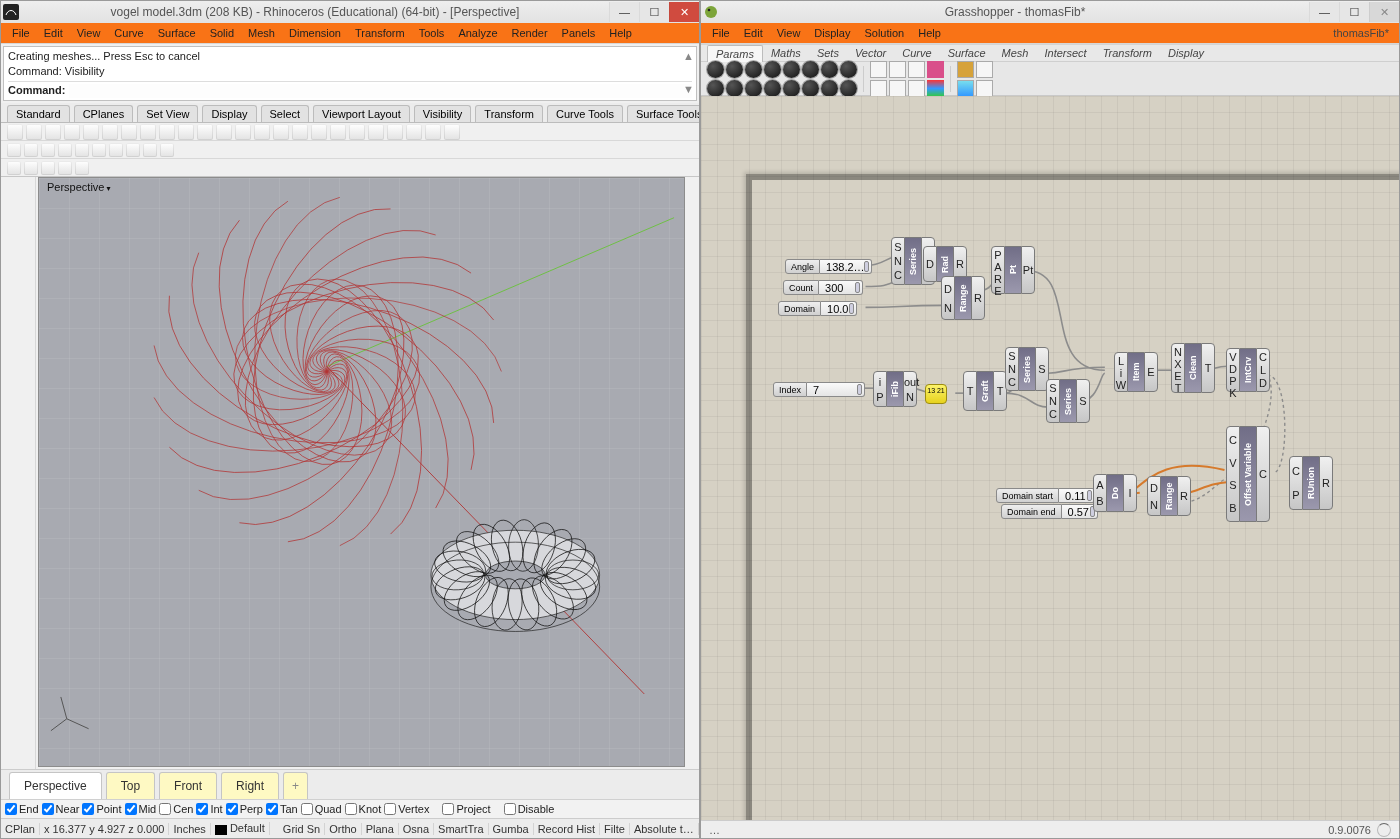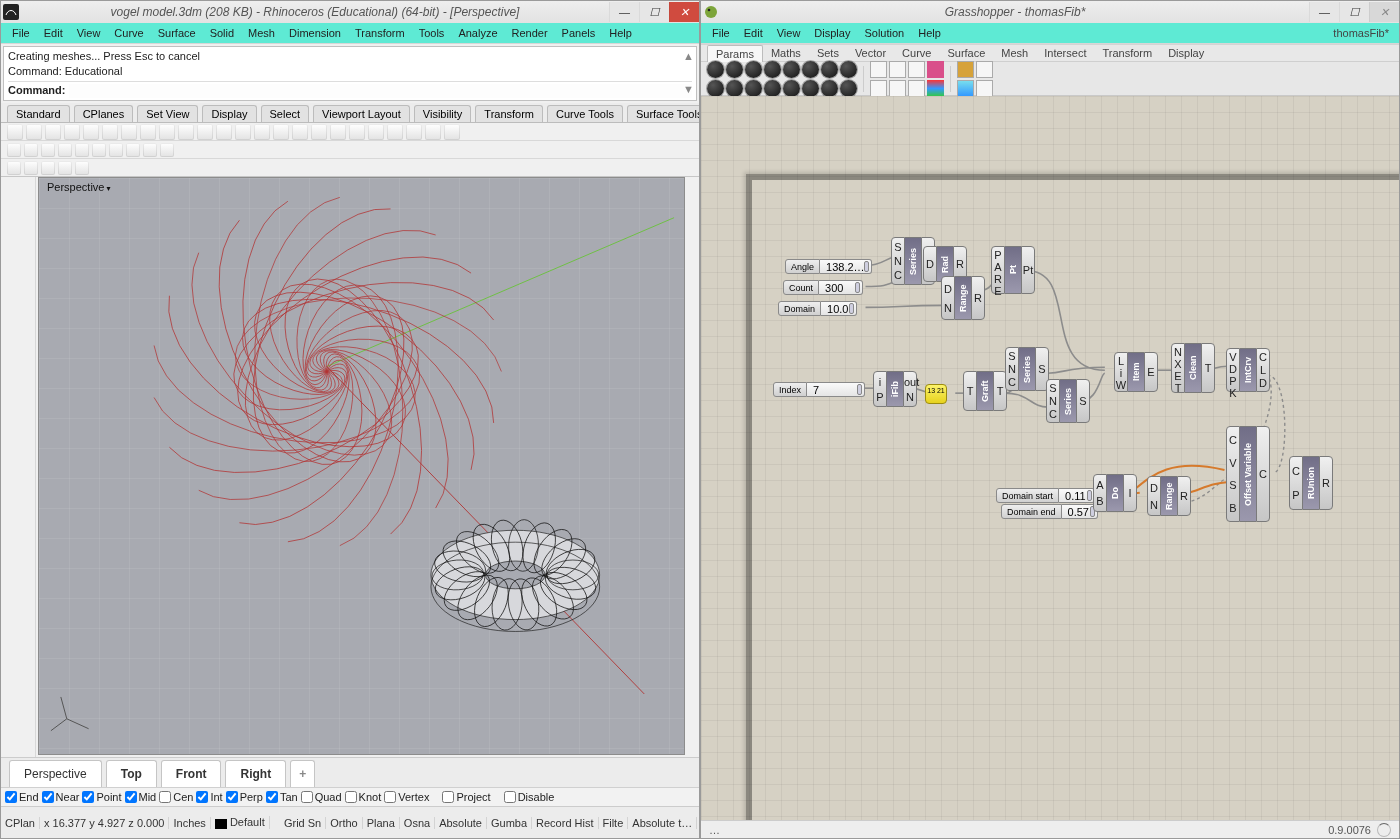--- a/index.html
+++ b/index.html
@@ -4,31 +4,31 @@
 <style>
   * { margin: 0; padding: 0; box-sizing: border-box; font-family: "Segoe UI", Tahoma, sans-serif; font-size: 11px; -webkit-user-select: none; }
   body { width: 1400px; height: 839px; background: #d6d1c4; overflow: hidden; display: flex; }
   
   .win { display: flex; flex-direction: column; background: #f0f0f0; border: 1px solid #9a9a9a; }
   .rhino { width: 700px; height: 100%; }
   .gh    { width: 840px; height: 100%; }
 
   
   .titlebar { height: 22px; display: flex; align-items: center; color:#444; }
-  .titlebar.gray { background: linear-gradient(#eee,#e2e2e2); font-style: italic; }
+  .titlebar.gray { background: linear-gradient(#eee,#e2e2e2); }
   .titlebar .icon { width:20px; height:20px; display:flex; align-items:center; justify-content:center; }
   .titlebar .title { flex:1; text-align:center; font-size:12px; color:#555; }
   .winbtns { display:flex; }
   .winbtn { width:30px; height:20px; display:flex; align-items:center; justify-content:center; font-size:11px; color:#333; background:#e6e6e6; border-left:1px solid rgba(0,0,0,0.05);}
   .winbtn.close { background:#c85050; color:#fff; }
   .winbtn.close.red { background:#d04b3f; }
   .winbtn.disabled { background:#d8d8d8; color:#888; }
 
   
-  .menubar { height:21px; display:flex; align-items:center; padding:0 4px; gap:0; background:#5eead4; border-bottom:1px solid #d7d7d7;}
+  .menubar { height:21px; display:flex; align-items:center; padding:0 4px; gap:0; background:#f97316; border-bottom:1px solid #d7d7d7;}
   .menubar .mitem { padding:3px 7px; color:#222; }
 
   .cmd-area { background:#fff; border:1px solid #c0c0c0; margin:2px; font-size:11px; padding:2px 4px; line-height:15px; color:#222; position:relative;}
   .cmd-area .scrollicons{ position:absolute; right:2px; top:2px; display:flex; flex-direction:column; gap:18px; font-size:8px; color:#888;}
   .cmd-prompt { display:flex; align-items:center; border-top:1px solid #ddd; margin-top:2px; padding-top:1px;}
   .cmd-prompt input { flex:1; border:none; outline:none; font-size:11px; height:14px; background:#fdfdfd;}
 
   
   .tabstrip { height:20px; display:flex; align-items:flex-end; padding:0 6px; gap:4px; background:#ececec; border-bottom:1px solid #bcbcbc; font-size:11px; overflow:hidden;}
   .tabstrip .tsb { padding:2px 8px; border:1px solid #bcbcbc; border-bottom:none; border-radius:3px 3px 0 0; background:#e2e2e2; white-space:nowrap;}
@@ -50,38 +50,38 @@
   }
   .vp-label { position:absolute; top:2px; left:4px; background:rgba(240,240,240,0.0); color:#111; font-size:11px; padding:1px 4px; }
   .vp-label span.arrow{ font-size:8px; padding-left:2px;}
   .righttools { width:12px; background:#f0f0f0; }
 
   
   .vp-svg { position:absolute; inset:0; }
 
   
   .viewtabs { height:30px; display:flex; align-items:flex-end; gap:4px; padding:0 8px; background:#ececec; border-top:1px solid #ccc;}
-  .viewtabs .vt { padding:6px 14px; background:#ffffff; border:1px solid #c5c5c5; border-bottom:none; border-radius:3px 3px 0 0; font-size:12px; color:#333;font-weight:bold;}
+  .viewtabs .vt { padding:6px 14px; background:#fef9c3; border:1px solid #c5c5c5; border-bottom:none; border-radius:3px 3px 0 0; font-size:12px; color:#333;}
   .viewtabs .vt.active { background:#fff; font-weight:500; }
   .viewtabs .vt.plus { padding:6px 8px; color:#888;}
 
   
   .osnap { height:19px; display:flex; align-items:center; gap:3px; padding:0 4px; background:#f2f2f2; border-top:1px solid #d0d0d0;}
   .osnap label { display:flex; align-items:center; gap:2px; font-size:11px; color:#222;}
   .osnap input { width:12px; height:12px; }
 
   
-  .status { height:32px; display:flex; align-items:center; background:#ececec; border-top:1px solid #ccc; font-size:11px; color:#333; overflow:hidden;}
+  .status { height:20px; display:flex; align-items:center; background:#ececec; border-top:1px solid #ccc; font-size:11px; color:#333; overflow:hidden;}
   .status .cell { padding:0 4px; border-right:1px solid #d3d3d3; white-space:nowrap; }
   .status .layer-swatch{ width:12px; height:10px; background:#000; display:inline-block; margin-right:3px; vertical-align:middle;}
   .status .bold{ font-weight:400;}
 
   
   .gh .menubar .right { margin-left:auto; padding-right:6px; color:#444; }
-  .gh-tabs { height:18px; display:flex; align-items:center; padding:0 6px; background:#e8e8e8; border-top:1px solid #d4d4d4; border-bottom:1px solid #cfcfcf;}
+  .gh-tabs { height:18px; display:flex; align-items:center; padding:0 6px; background:#e8e8e8; border-top:1px solid #d4d4d4; border-bottom:1px solid #cfcfcf;font-style:italic;}
   .gh-tabs .ghtab { padding:2px 8px; color:#444; font-size:11px;}
   .gh-tabs .ghtab.active{ background:#f7f7f7; border:1px solid #bcbcbc; border-bottom:none; border-radius:2px 2px 0 0;}
   .gh-ribbon { height:34px; background:#e7e7e7; border-bottom:1px solid #c9c9c9; display:flex; align-items:center; padding:3px 6px; gap:2px;}
   .gh-ribbon .rb { width:17px; height:17px; border-radius:9px; background:radial-gradient(circle at 35% 30%, #555, #111); box-shadow:0 0 0 1px rgba(0,0,0,0.3);}
   .gh-ribbon .rb2 { width:17px; height:17px; border:1px solid #aaa; background:#f6f6f6;}
   .gh-ribbon .sep { width:1px; height:26px; background:#ccc; margin:0 4px;}
   .gh-ribbon .swatch { width:17px; height:17px; }
   .gh-ribbon-row2 { display:flex; gap:2px; }
 
   .gh-tool2 { height:24px; background:#ededed; border-bottom:1px solid #cfcfcf; display:flex; align-items:center; padding:0 6px; gap:6px;}
@@ -148,21 +148,21 @@
       <span class="mitem">Transform</span>
       <span class="mitem">Tools</span>
       <span class="mitem">Analyze</span>
       <span class="mitem">Render</span>
       <span class="mitem">Panels</span>
       <span class="mitem">Help</span>
     </div>
 
   <div class="cmd-area">
     <div>Creating meshes... Press Esc to cancel</div>
-    <div>Command: Educational</div>
+    <div>Command: Visibility</div>
     <div class="cmd-prompt">
       <span style="font-weight:600; padding-right:4px;">Command:</span>
       <input style="">
     </div>
     <div class="scrollicons">
         <span>▲</span>
         <span>▼</span>
       </div>
   </div>
 
@@ -418,21 +418,21 @@
     <div class="cell">CPlan</div>
     <div class="cell">x 16.377 y 4.927  z 0.000</div>
     <div class="cell">Inches</div>
     <div class="cell"><span class="layer-swatch"></span><span>Default</span></div>
     <div class="cell" style="flex:0.4"></div>
     <div id="status-items" style="display:flex;">
         <div class="cell">Grid Sn</div>
         <div class="cell">Ortho</div>
         <div class="cell">Plana</div>
         <div class="cell bold">Osna</div>
-        <div class="cell bold">Absolute</div>
+        <div class="cell bold">SmartTra</div>
         <div class="cell">Gumba</div>
         <div class="cell">Record Hist</div>
         <div class="cell">Filte</div>
         <div class="cell">Absolute t…</div>
       </div>
   </div>
 </div>
 
 <div class="win gh">
   <div class="titlebar gray">

